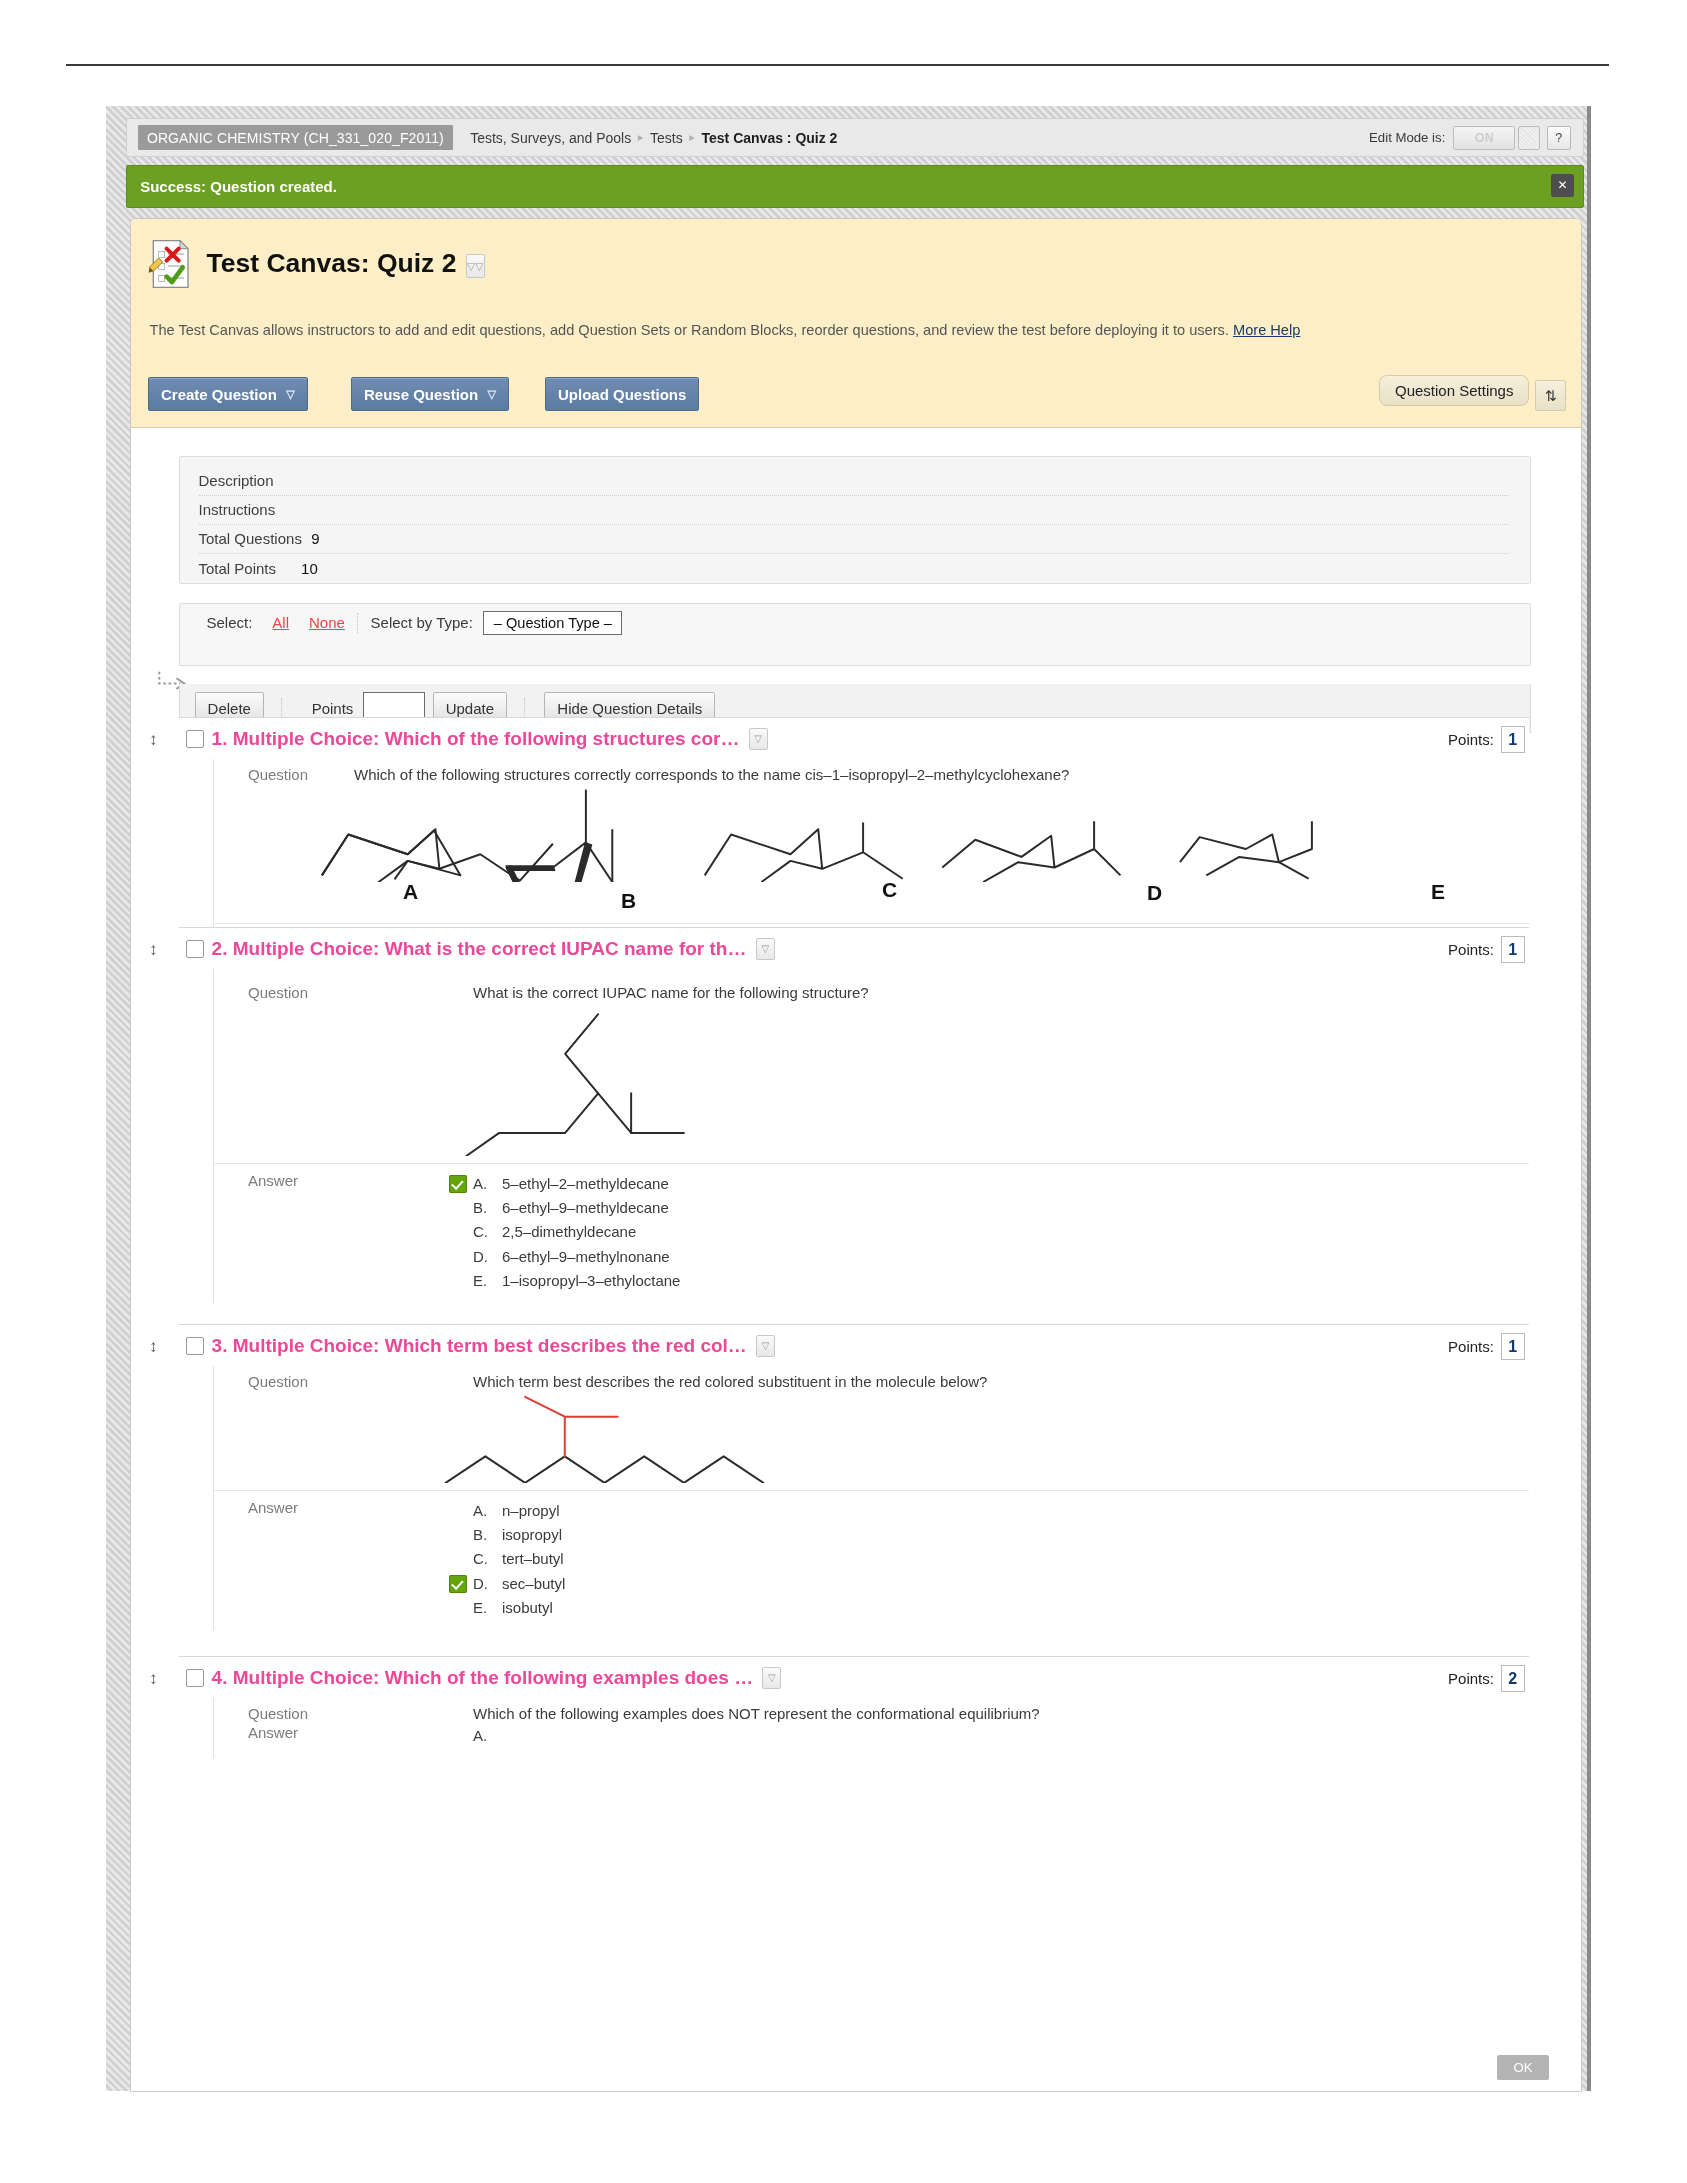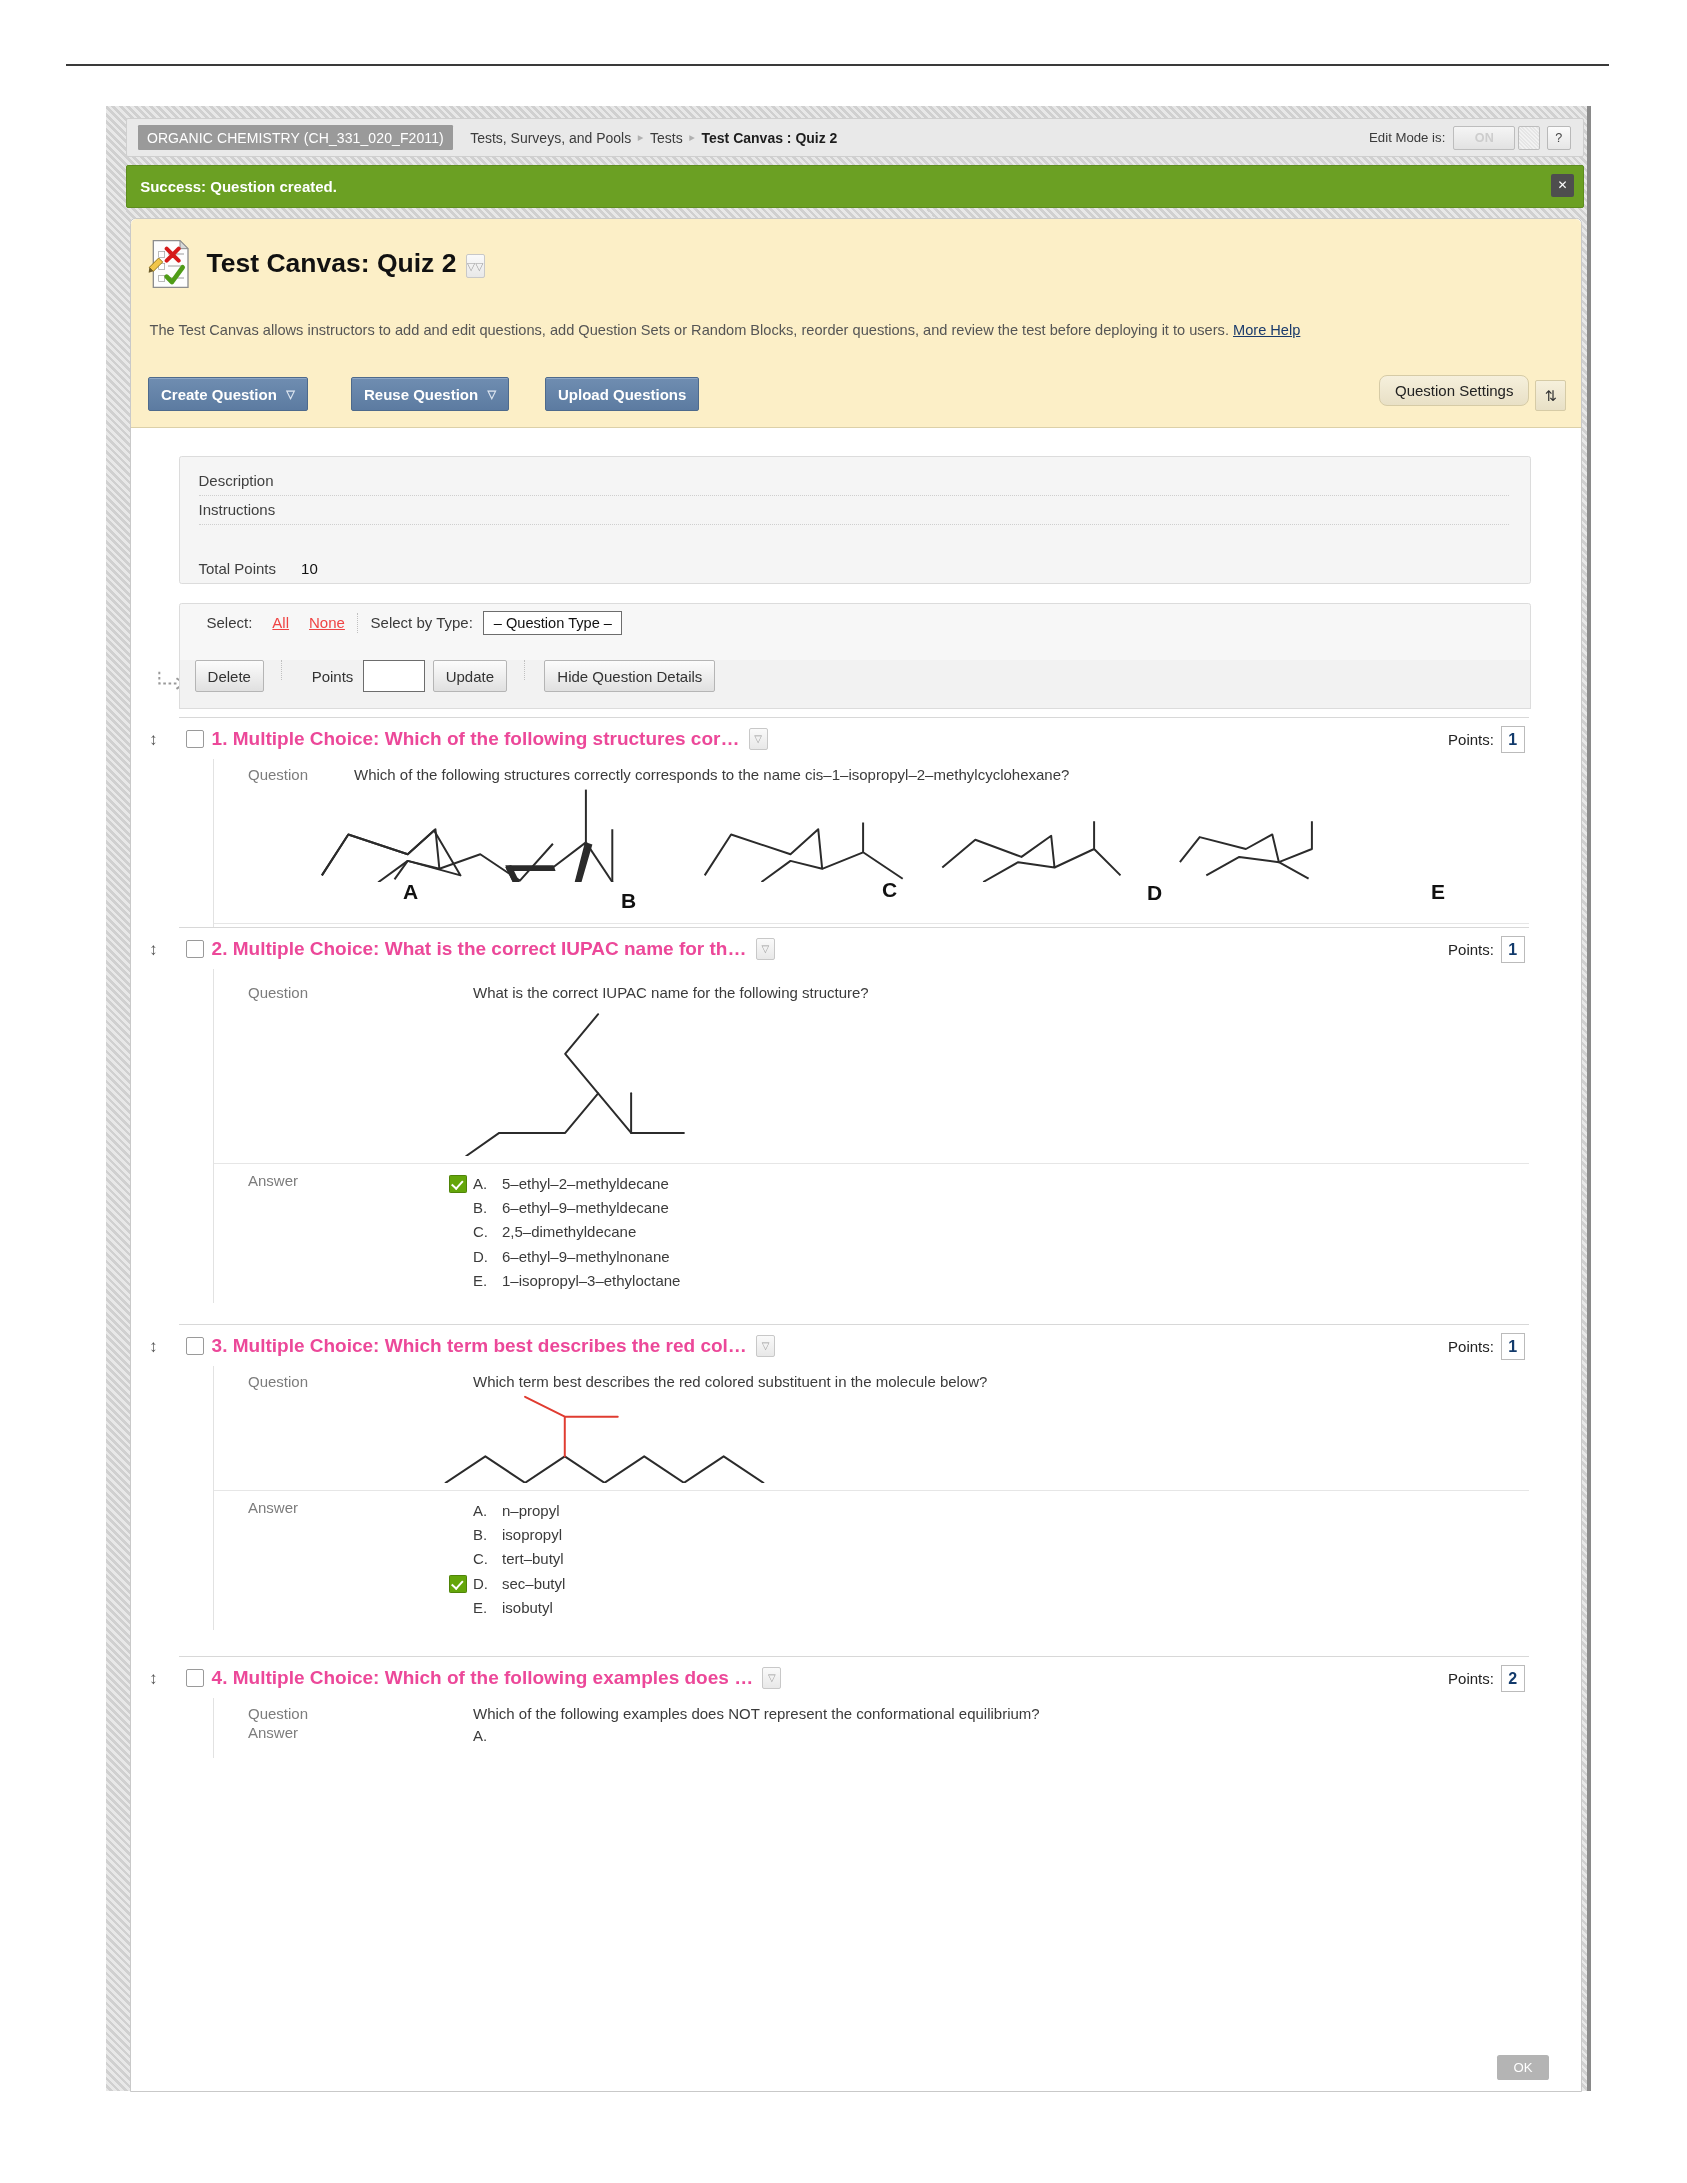--- a/index.html
+++ b/index.html
@@ -132,23 +132,23 @@
     background:#f7f7f7;border:0.7px solid #dcdcdc;border-top-left-radius:2.6px;border-top-right-radius:2.6px;
   }
   .selrow{position:absolute;left:26.5px;top:6.6px;display:flex;align-items:center;font-size:15px;color:#3a3a3a;}
   .selrow a{color:#ef4444;text-decoration:underline;margin-left:20px;}
   .vdiv{width:0.7px;height:20px;border-left:1.3px dotted #c0c0c0;margin:0 12px;}
   .qtype-select{
     margin-left:10.6px;border:1.3px solid #6d6d6d;background:#fff;
     font-size:14.6px;padding:3.3px 9.3px;color:#111;
   }
   .actionbar{
-    position:absolute;left:48px;top:441px;width:1350px;height:48px;
+    position:absolute;left:48px;top:465px;width:1350px;height:48px;
     background:#f2f2f2;border:0.7px solid #dcdcdc;border-top:none;
-    display:flex;align-items:flex-start;
+    display:flex;align-items:center;
   }
   .arrow-cue{position:absolute;left:26.5px;top:450px;width:29px;height:22.5px;}
   .btn-grey{
     margin-left:14.6px;height:30px;padding:0 12px;font-size:15px;color:#333;
     background:linear-gradient(#fcfcfc,#e0e0e0);border:0.7px solid #b5b5b5;border-radius:2px;
     display:flex;align-items:center;
   }
   .pointsbox{margin-left:17px;display:flex;align-items:center;font-size:15px;color:#333;}
   .pts-input{width:56px;height:28px;border:1.3px solid #6d6d6d;background:#fff;margin-left:9.3px;}
 
@@ -273,20 +273,24 @@
     </div>
 
     <div class="infobox">
       <div class="inforow" style="top:9.3px;">
         <span>Description</span>
         <span class="val"></span>
       </div>
       <div class="inforow" style="top:38px;">
         <span>Instructions</span>
         <span class="val"></span>
+      </div>
+      <div class="inforow" style="top:67px;">
+        <span>Total Questions</span>
+        <span class="val">9</span>
       </div>
       <div class="inforow last" style="top:97px;">
         <span>Total Points</span>
         <span class="val" style="margin-left:25px;">10</span>
       </div>
     </div>
 
     <div class="selbar">
       <div class="selrow">
         <span>Select:</span>

